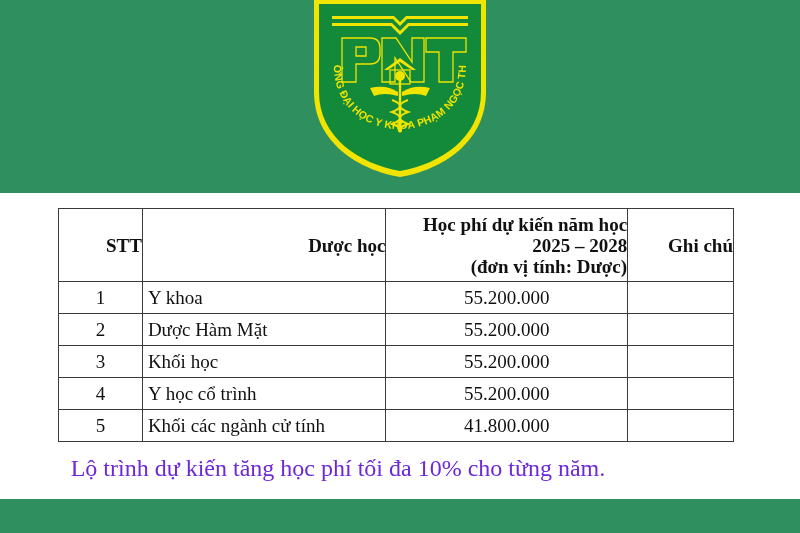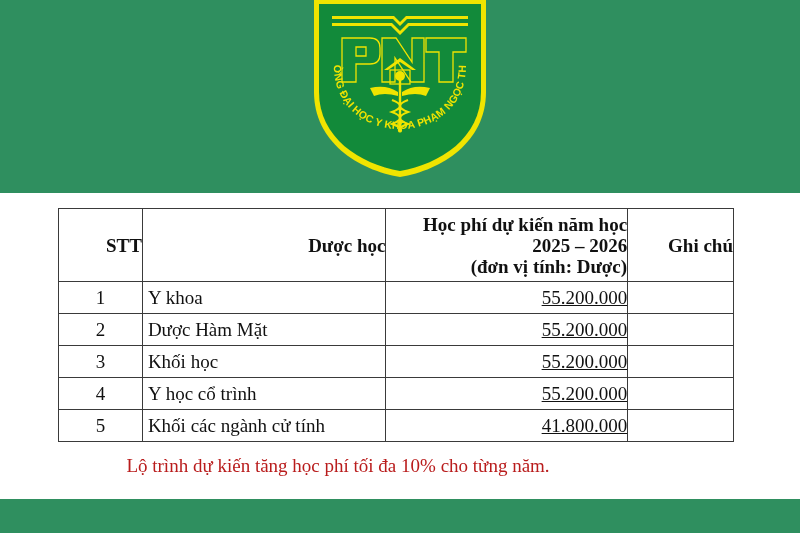--- a/index.html
+++ b/index.html
@@ -9,22 +9,22 @@
   .band-bottom { position:absolute; left:0; top:499px; width:800px; height:34px; background:#2f8f5f; }
   .logo { position:absolute; left:312px; top:0; width:176px; height:178px; }
   table.fees { position:absolute; left:58px; top:208px; border-collapse:collapse; width:676px;
                color:#111; }
   table.fees td, table.fees th { border:1.5px solid #3a3a3a; padding:0; }
   table.fees th { font-weight:bold; font-size:19px; line-height:21px; text-align:right; vertical-align:middle; height:72px; }
   table.fees td { font-size:19px; height:31px; vertical-align:middle; }
   col.c1 { width:84px; } col.c2 { width:244px; } col.c3 { width:242px; } col.c4 { width:106px; }
   td.stt { text-align:center; }
   td.major { padding-left:5px !important; text-align:left;margin-top:13px; }
-  td.fee { text-align:right;text-decoration:underline; }
-  .note { position:absolute; left:0; width:676px; top:455px; text-align:center; font-size:19px; color:#b91c1c; }
+  td.fee { text-align:center; }
+  .note { position:absolute; left:0; width:676px; top:455px; text-align:center; font-size:24px; color:#6d28d9; }
   .logo-text { font-family:"Liberation Sans", sans-serif; font-weight:bold; }
 </style>
 </head>
 <body>
 
 <div class="band-top"></div>
 
 <svg class="logo" viewBox="0 0 176 178" xmlns="http://www.w3.org/2000/svg">
 
   <path d="M2,0 H174 V92 C174,142 130,170 88,177 C46,170 2,142 2,92 Z" fill="#f0e400"></path>
@@ -67,21 +67,21 @@
       <col class="c2">
       <col class="c3">
       <col class="c4">
     </colgroup>
   <thead>
     <tr>
       <th>STT</th>
       <th>Dược học</th>
       <th>
         <div>Học phí dự kiến năm học</div>
-        <div>2025 – 2026</div>
+        <div>2025 – 2028</div>
         <div>(đơn vị tính: Dược)</div>
       </th>
       <th>Ghi chú</th>
     </tr>
   </thead>
   <tbody>
     <tr>
       <td class="stt">1</td>
       <td class="major">Y khoa</td>
       <td class="fee">55.200.000</td>

